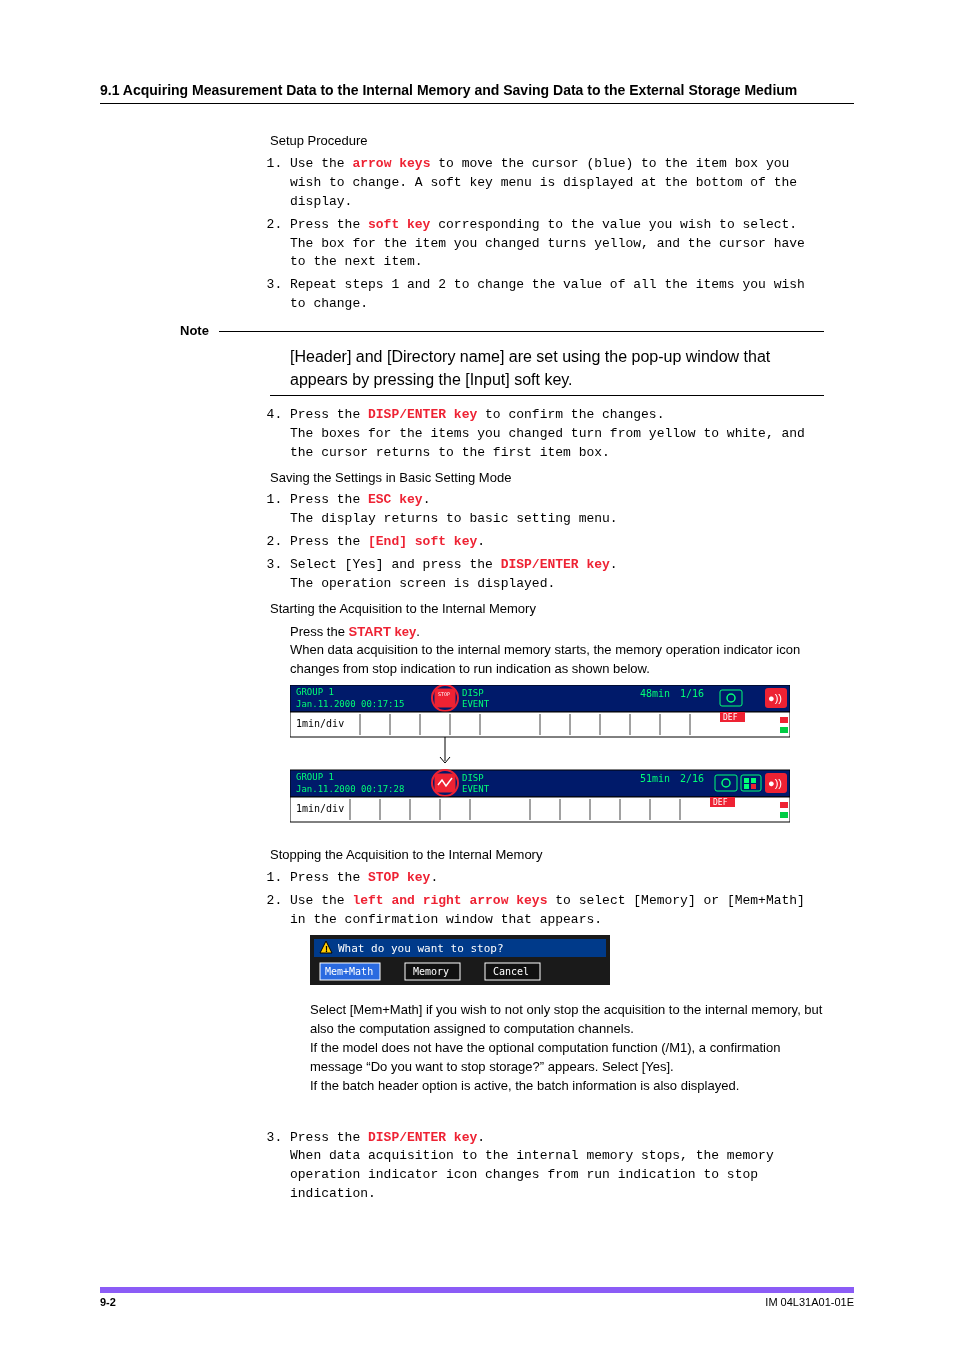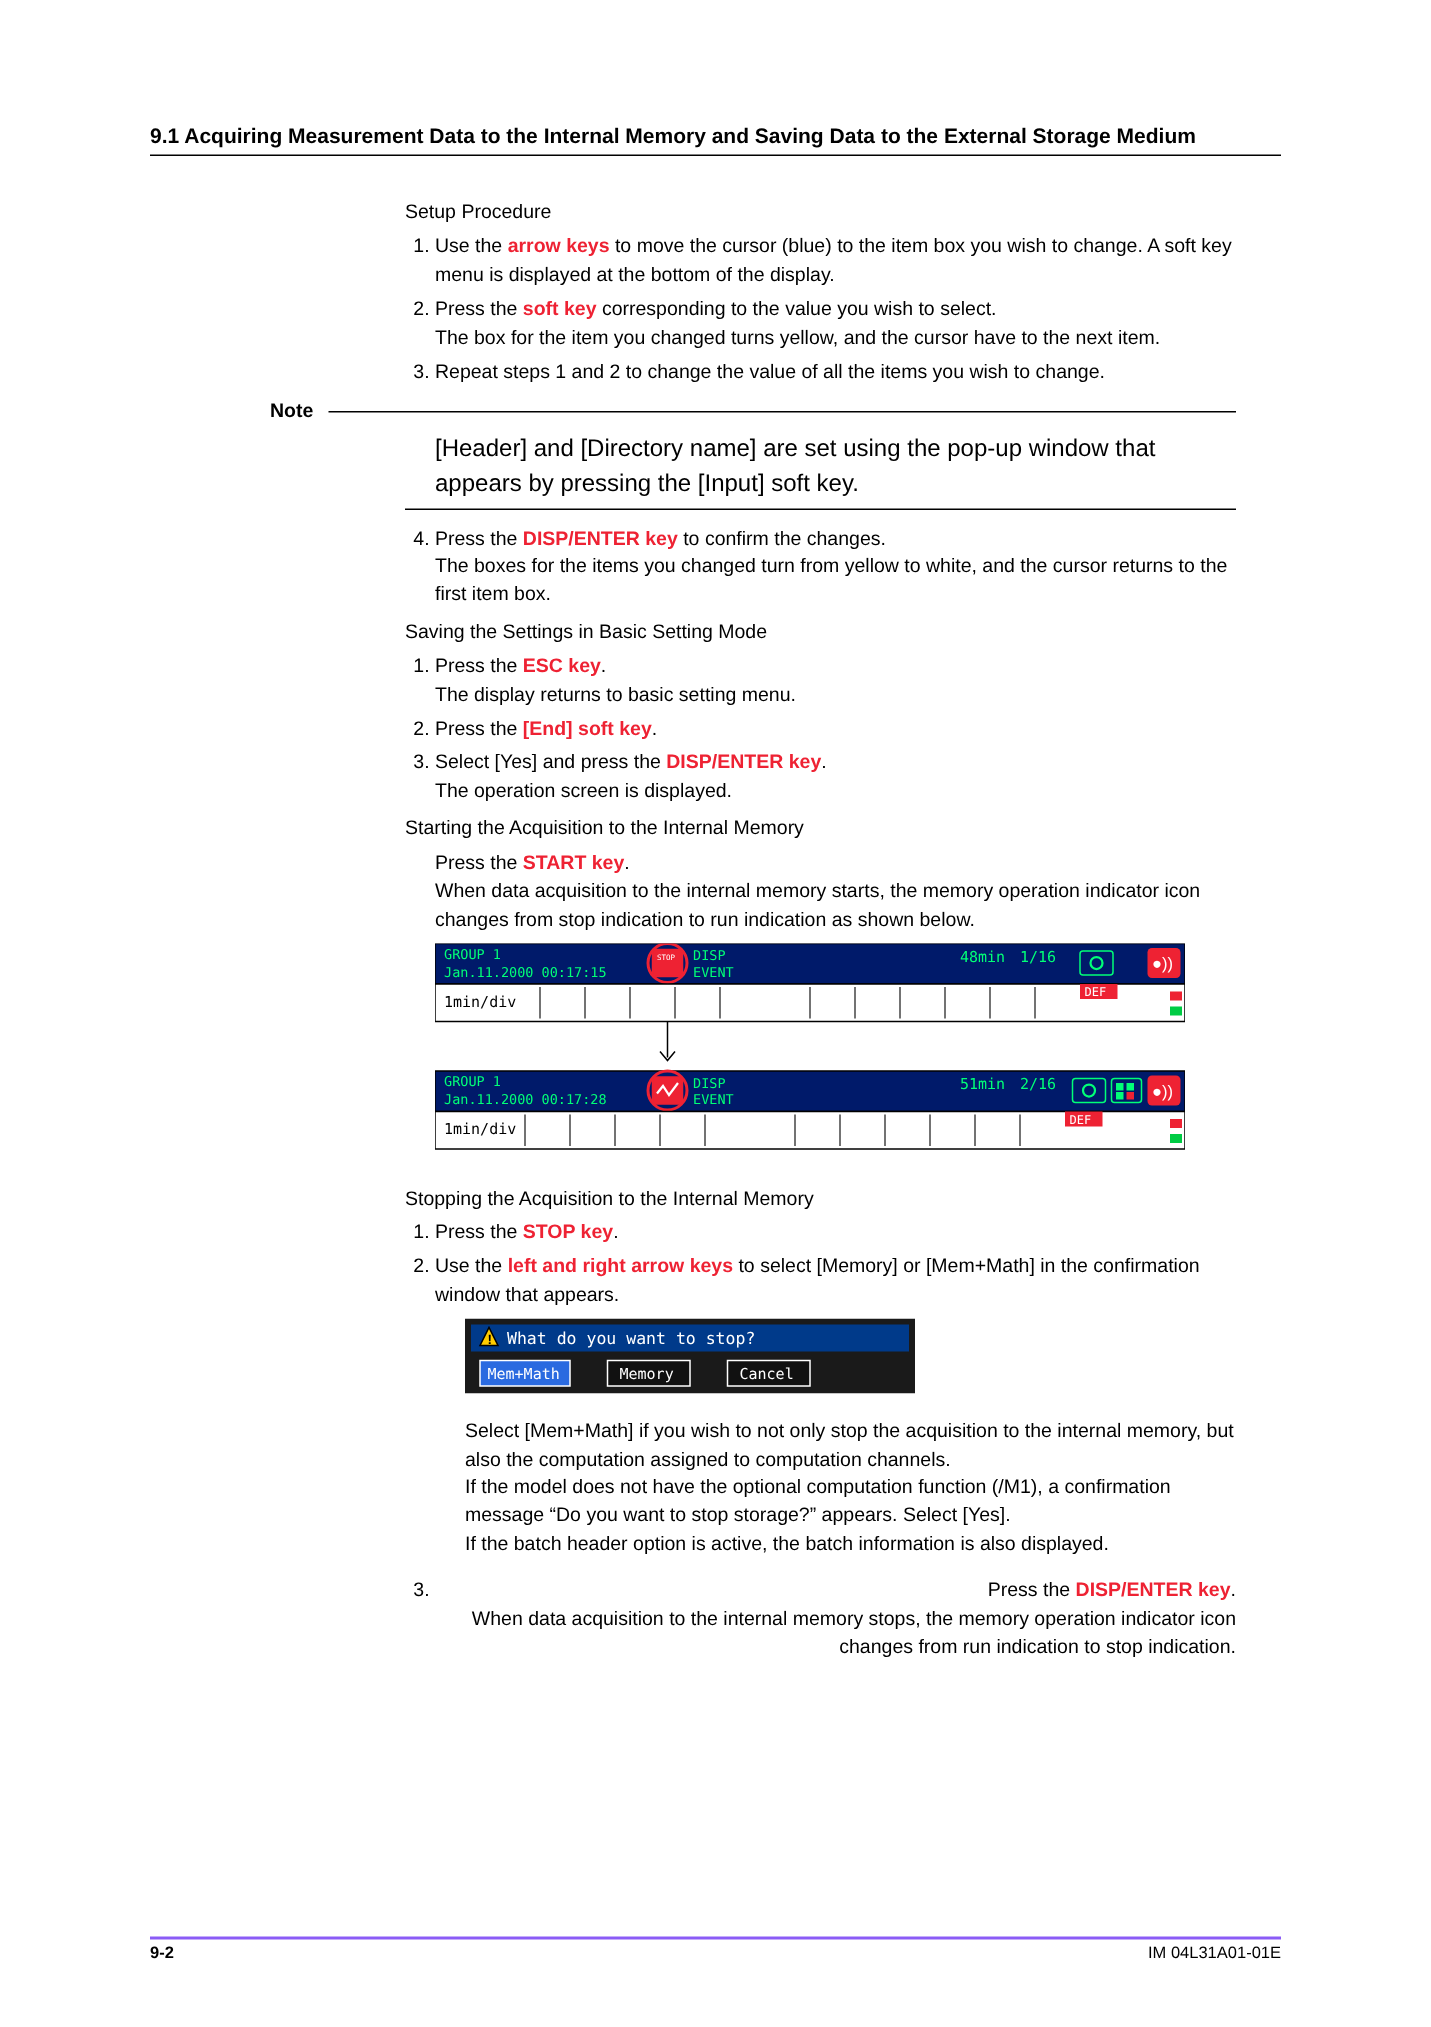--- a/index.html
+++ b/index.html
@@ -20,39 +20,39 @@
     border-bottom: 1.5px solid #000;
     padding-bottom: 3px;
     margin-bottom: 28px;
   }
   .content {
     margin-left: 170px;
     margin-right: 30px;
   }
   h3 { font-size: 13px; font-weight: normal; margin: 0 0 4px 0; }
   ol { margin: 0 0 6px 0; padding-left: 20px; }
-  ol li { margin-bottom: 4px; }
+  ol li { margin-bottom: 4px; font-family: Liberation Mono, monospace; }
   .key { color: #e23; font-weight: bold; }
   .note-wrap { margin: 8px 0 10px 0; }
   .note-label {
     font-weight: bold; font-size: 13px;
     margin-left: -45px; display: inline-block; vertical-align: middle;
   }
   .note-hr { display:flex; align-items:center; gap:10px; margin-left:-45px; }
   .note-hr .line { flex:1; height:1.2px; background:#000; }
   .note-box { border-bottom:1.2px solid #000; padding: 4px 0 4px 20px; font-size:16px; }
   .indent-block { padding-left: 20px; }
   .screens { margin: 6px 0 6px 20px; }
   svg.screens-svg { display:block; }
   .dialog { margin: 6px 0 10px 40px; }
   .footer {
     position: absolute;
     bottom: 40px;
     left: 100px; right: 100px;
-    border-top: 2px solid #8b5cf6;
+    border-top: 6px solid #8b5cf6;
     font-size: 11px;
     display:flex; justify-content:space-between;
     padding-top: 2px;
     align-items: center;
   }
   .footer .pg { font-weight: bold; }
 </style>
 </head>
 <body>
 
@@ -225,21 +225,21 @@
       </g>
     </svg>
   </div>
 
   <div style="padding-left:40px;">
     <div>Select [Mem+Math] if you wish to not only stop the acquisition to the internal memory, but also the computation assigned to computation channels.</div>
     <div>If the model does not have the optional computation function (/M1), a confirmation message “Do you want to stop storage?” appears.  Select [Yes].</div>
     <div>If the batch header option is active, the batch information is also displayed.</div>
   </div>
 
-  <ol start="3" style="margin-top:12px;text-align:right;">
+  <ol start="3" style="margin-top:33px;">
     <li>
       <span>Press the </span><span class="key">DISP/ENTER key</span><span>.</span>
       <div>When data acquisition to the internal memory stops, the memory operation indicator icon changes from run indication to stop indication.</div>
     </li>
   </ol>
 
 </div>
 
 <div class="footer">
   <span class="pg">9-2</span>

